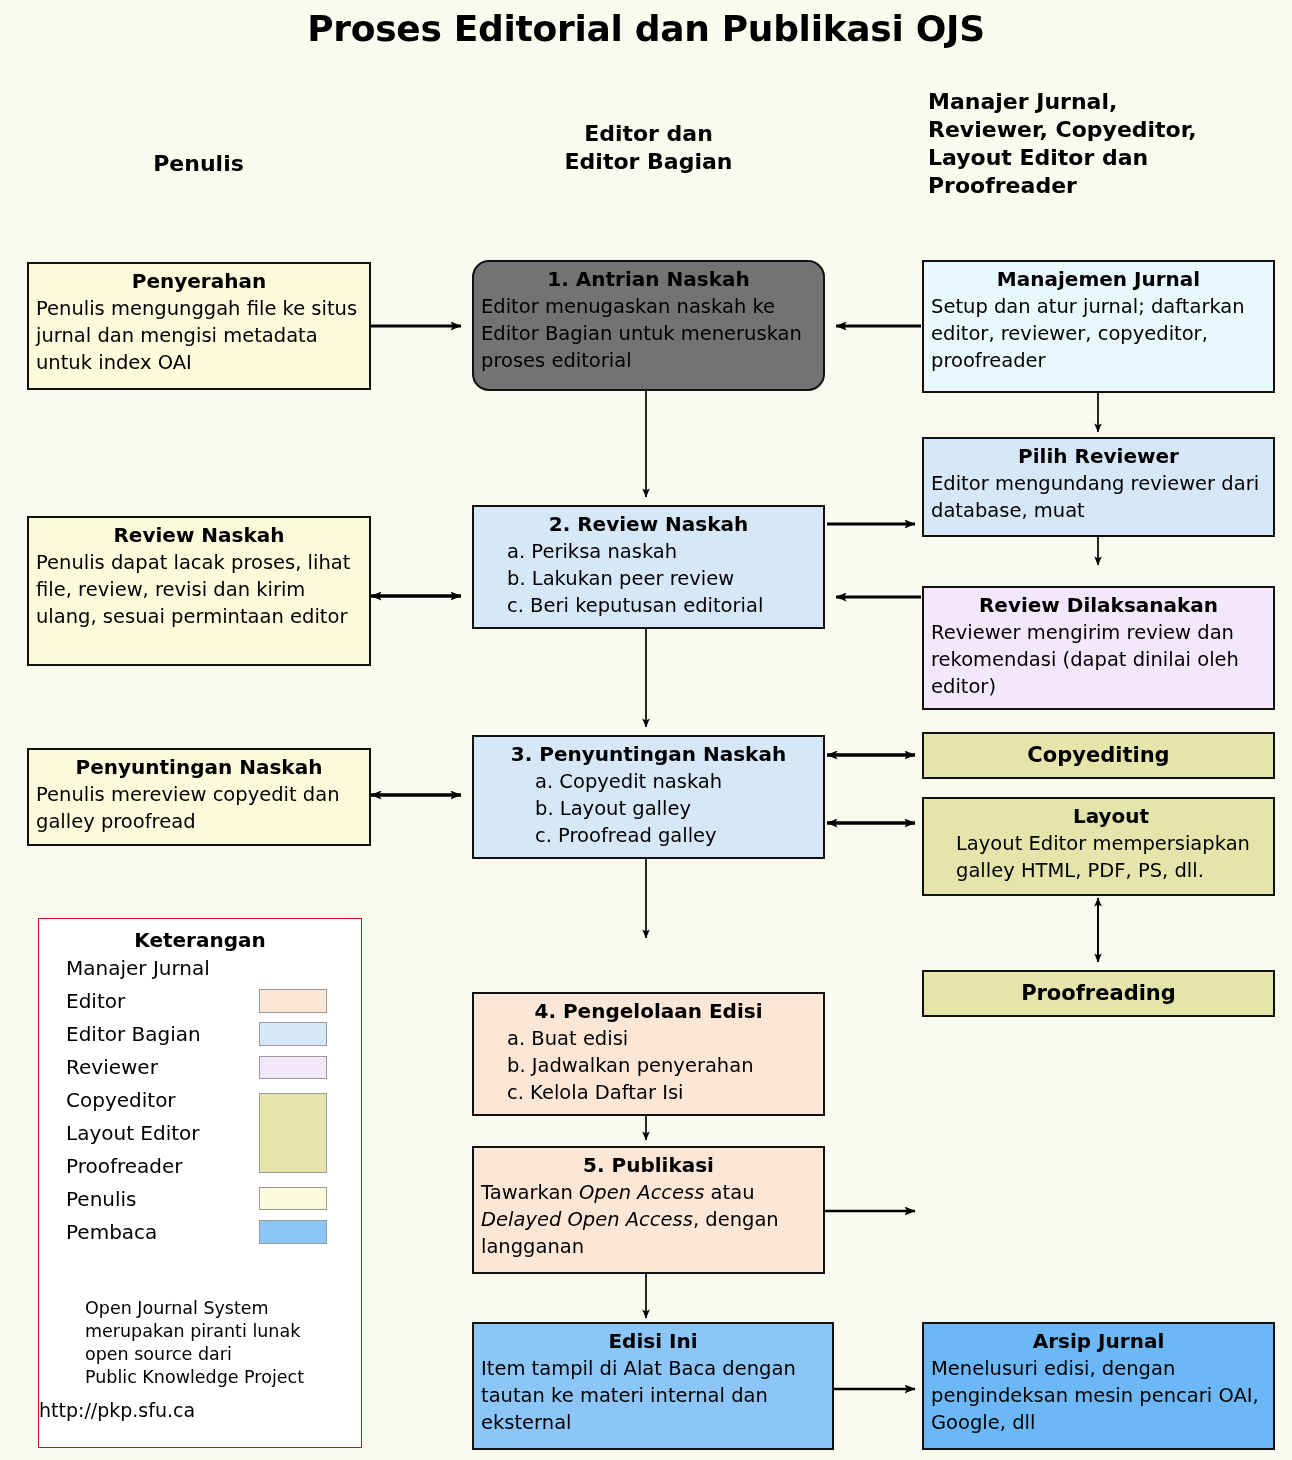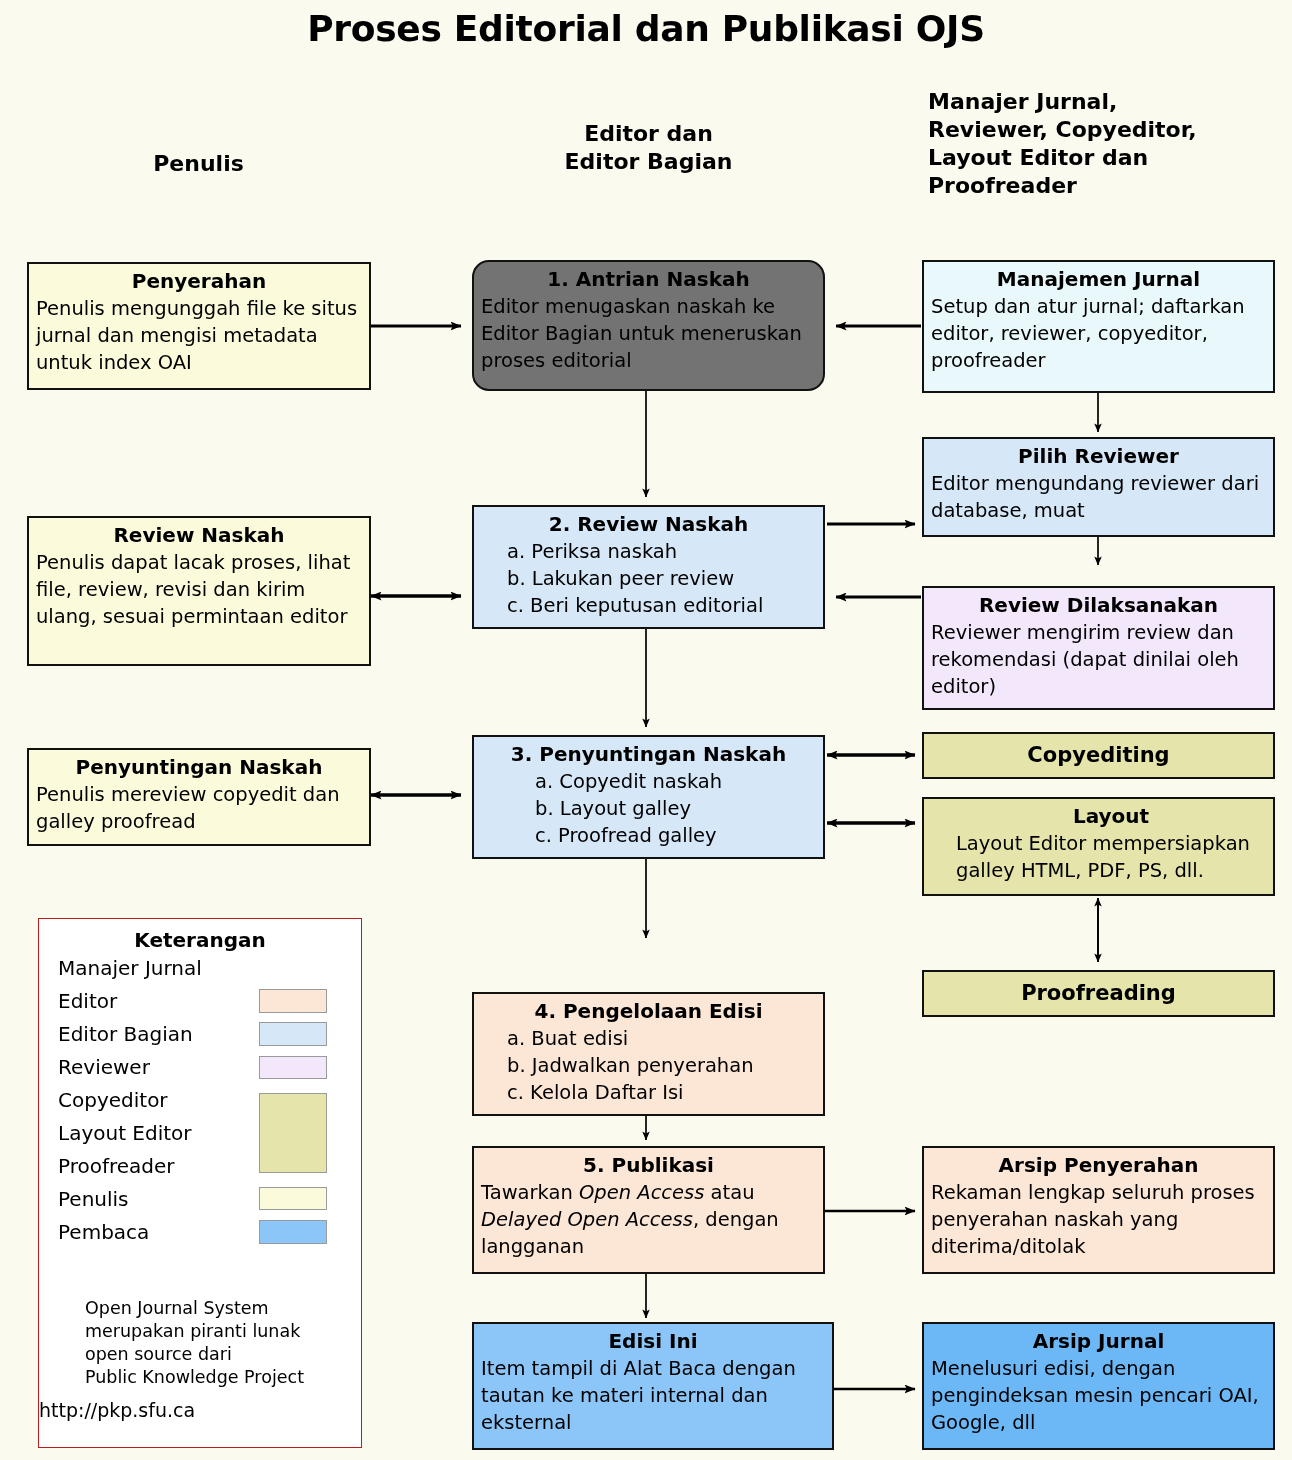--- a/index.html
+++ b/index.html
@@ -46,21 +46,21 @@
 
   
   #legend{
     position:absolute;left:38px;top:918px;width:324px;height:530px;
     background:#ffffff;border:1px solid #b91c1c;box-sizing:border-box;
   }
   #legend-title{
     text-align:center;font-weight:bold;font-size:20px;margin-top:9px;
   }
   .leg-row{
-    position:relative;height:33px;font-size:20px;padding-left:19px;line-height:33px;
+    position:relative;height:33px;font-size:20px;padding-left:27px;line-height:33px;
   }
   .swatch{position:absolute;border:1px solid #9a9a9a;box-sizing:border-box;}
   #legend-note{
     position:absolute;left:46px;top:378px;width:270px;font-size:17.5px;line-height:23px;
   }
   #legend-url{
     position:absolute;left:0;top:480px;width:324px;text-align:left;font-size:19px;
   }
 </style>
 </head>
@@ -199,24 +199,20 @@
     <span class="bb indent">a. Buat edisi</span>
     <span class="bb indent">b. Jadwalkan penyerahan</span>
     <span class="bb indent">c. Kelola Daftar Isi</span>
   </div>
 
   <div class="box" style="left:472px;top:1146px;width:353px;height:128px;background:#fce6d5;">
     <span class="bt">5. Publikasi</span>
     <span class="bb"><span>Tawarkan </span><em>Open Access</em><span> atau </span><em>Delayed Open Access</em><span>, dengan langganan</span></span>
   </div>
 
-  <div class="box" style="left:922px;top:1146px;width:353px;height:128px;background:#fce6d5;">
-    <span class="bt">Arsip Penyerahan</span>
-    <span class="bb">Rekaman lengkap seluruh proses penyerahan naskah yang diterima/ditolak</span>
-  </div>
 
   <div class="box" style="left:472px;top:1322px;width:362px;height:128px;background:#8cc5f7;">
     <span class="bt">Edisi Ini</span>
     <span class="bb">Item tampil di Alat Baca dengan tautan ke materi internal dan eksternal</span>
   </div>
 
   <div class="box" style="left:922px;top:1322px;width:353px;height:128px;background:#6cb8f7;">
     <span class="bt">Arsip Jurnal</span>
     <span class="bb">Menelusuri edisi, dengan pengindeksan mesin pencari OAI, Google, dll</span>
   </div>

